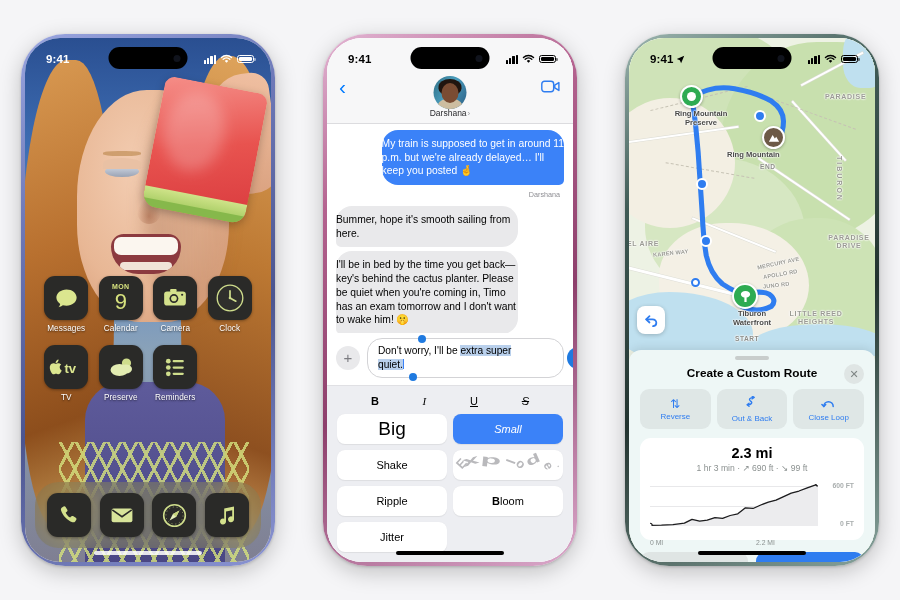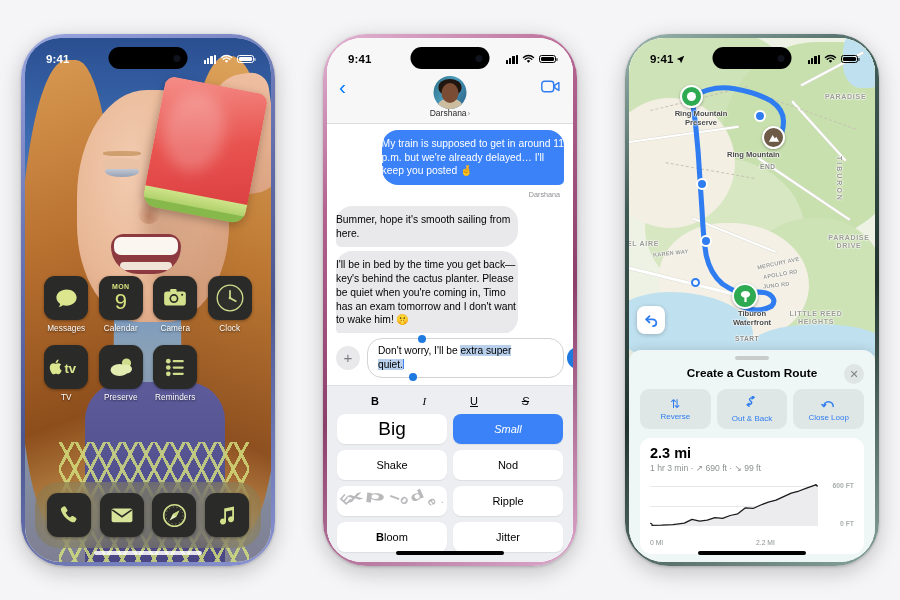--- a/index.html
+++ b/index.html
@@ -197,21 +197,21 @@
     box-shadow:0 -2px 10px rgba(0,0,0,.10);padding:6px 11px 0;}
   .grab{width:34px;height:4px;border-radius:3px;background:#c8cdcc;margin:0 auto 6px;}
   .sheet-hd{display:flex;align-items:center;justify-content:center;position:relative;margin-bottom:9px;}
   .sheet-hd h2{font-size:11.8px;font-weight:700;color:#000;}
   .closex{position:absolute;right:0;top:-2px;width:20px;height:20px;border-radius:50%;background:#dfe5e4;color:#7e8584;
     display:flex;align-items:center;justify-content:center;font-size:11px;line-height:0;}
   .acts{display:grid;grid-template-columns:repeat(3,1fr);gap:6px;margin-bottom:9px;}
   .act{background:#dfe7e6;border-radius:9px;height:40px;display:flex;flex-direction:column;align-items:center;justify-content:center;gap:2px;}
   .act .gl{font-size:12px;color:#2f7df0;line-height:1;}
   .act .lb{font-size:8px;color:#2f7df0;font-weight:500;}
-  .card{background:#fff;border-radius:11px;padding:8px 10px 18px;}
+  .card{background:#fff;border-radius:11px;padding:8px 10px 4px;text-align:center;}
   .dist{font-size:14.5px;font-weight:700;color:#000;line-height:1.1;}
   .meta{font-size:8.6px;color:#8b9190;margin-top:1px;}
   .chart{position:relative;height:58px;margin-top:5px;}
   .chart .gl{position:absolute;left:0;right:36px;height:.5px;background:#e8e8ea;}
   .chart .yl{position:absolute;right:0;font-size:6.8px;color:#a9aeae;font-weight:600;}
   .chart .xl{position:absolute;bottom:-10px;font-size:6.8px;color:#8b9190;font-weight:500;}
   .btns{display:flex;gap:8px;margin-top:12px;}
   .btn{flex:1;height:30px;border-radius:9px;display:flex;align-items:center;justify-content:center;font-size:11.5px;font-weight:700;}
   .btn.sec{background:#dfe5e4;color:#2f7df0;}
   .btn.pri{background:#2f7df0;color:#fff;}
@@ -472,21 +472,20 @@
           <div class="fxstyles">
             <b>B</b>
             <i>I</i>
             <u>U</u>
             <s>S</s>
           </div>
           <div class="fxgrid">
             <div class="fxbtn big">Big</div>
             <div class="fxbtn active">Small</div>
             <div class="fxbtn">Shake</div>
-            <div class="fxbtn">Nod</div>
             <div class="fxbtn explode">
               <span style="left:4px;top:6px;transform:rotate(-48deg)">E</span>
               <span style="left:14px;top:3px;transform:rotate(-16deg) scaleX(2.3)">x</span>
               <span style="left:34px;top:2px;transform:rotate(6deg) scaleX(2.6)">p</span>
               <span style="left:56px;top:4px;transform:rotate(-70deg)">l</span>
               <span style="left:64px;top:6px;transform:rotate(40deg)">o</span>
               <span style="left:76px;top:2px;transform:rotate(-24deg) scaleX(1.8)">d</span>
               <span style="left:92px;top:8px;transform:rotate(62deg)">e</span>
               <span style="left:104px;top:12px;font-size:8px;transform:rotate(-34deg)">·</span>
             </div>

